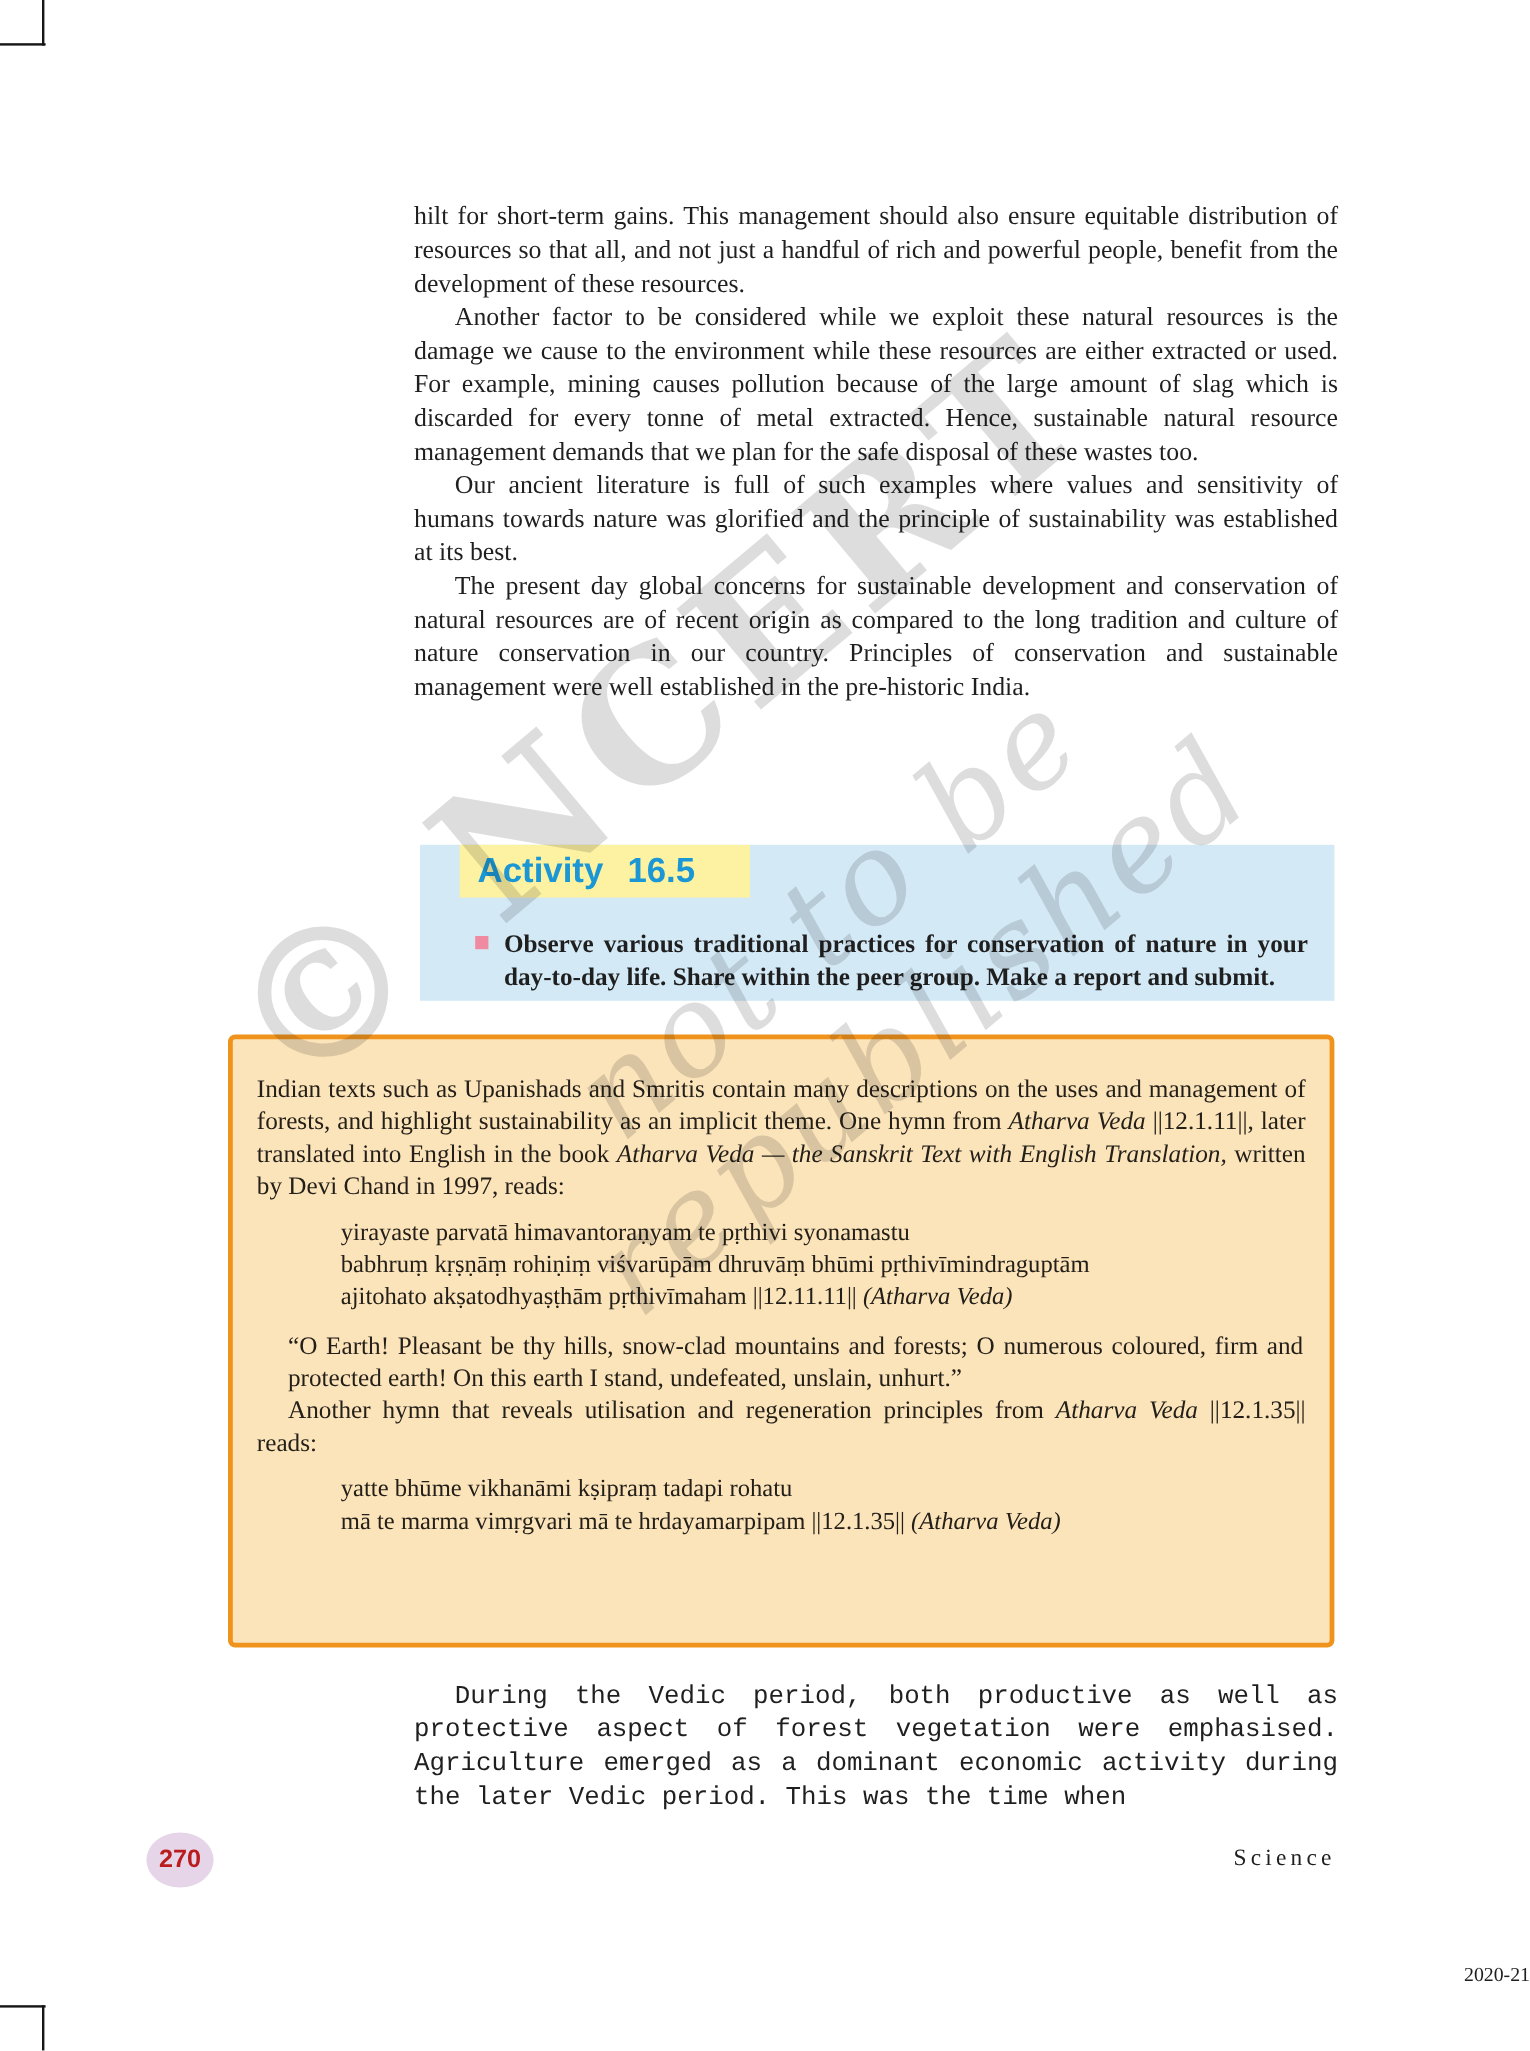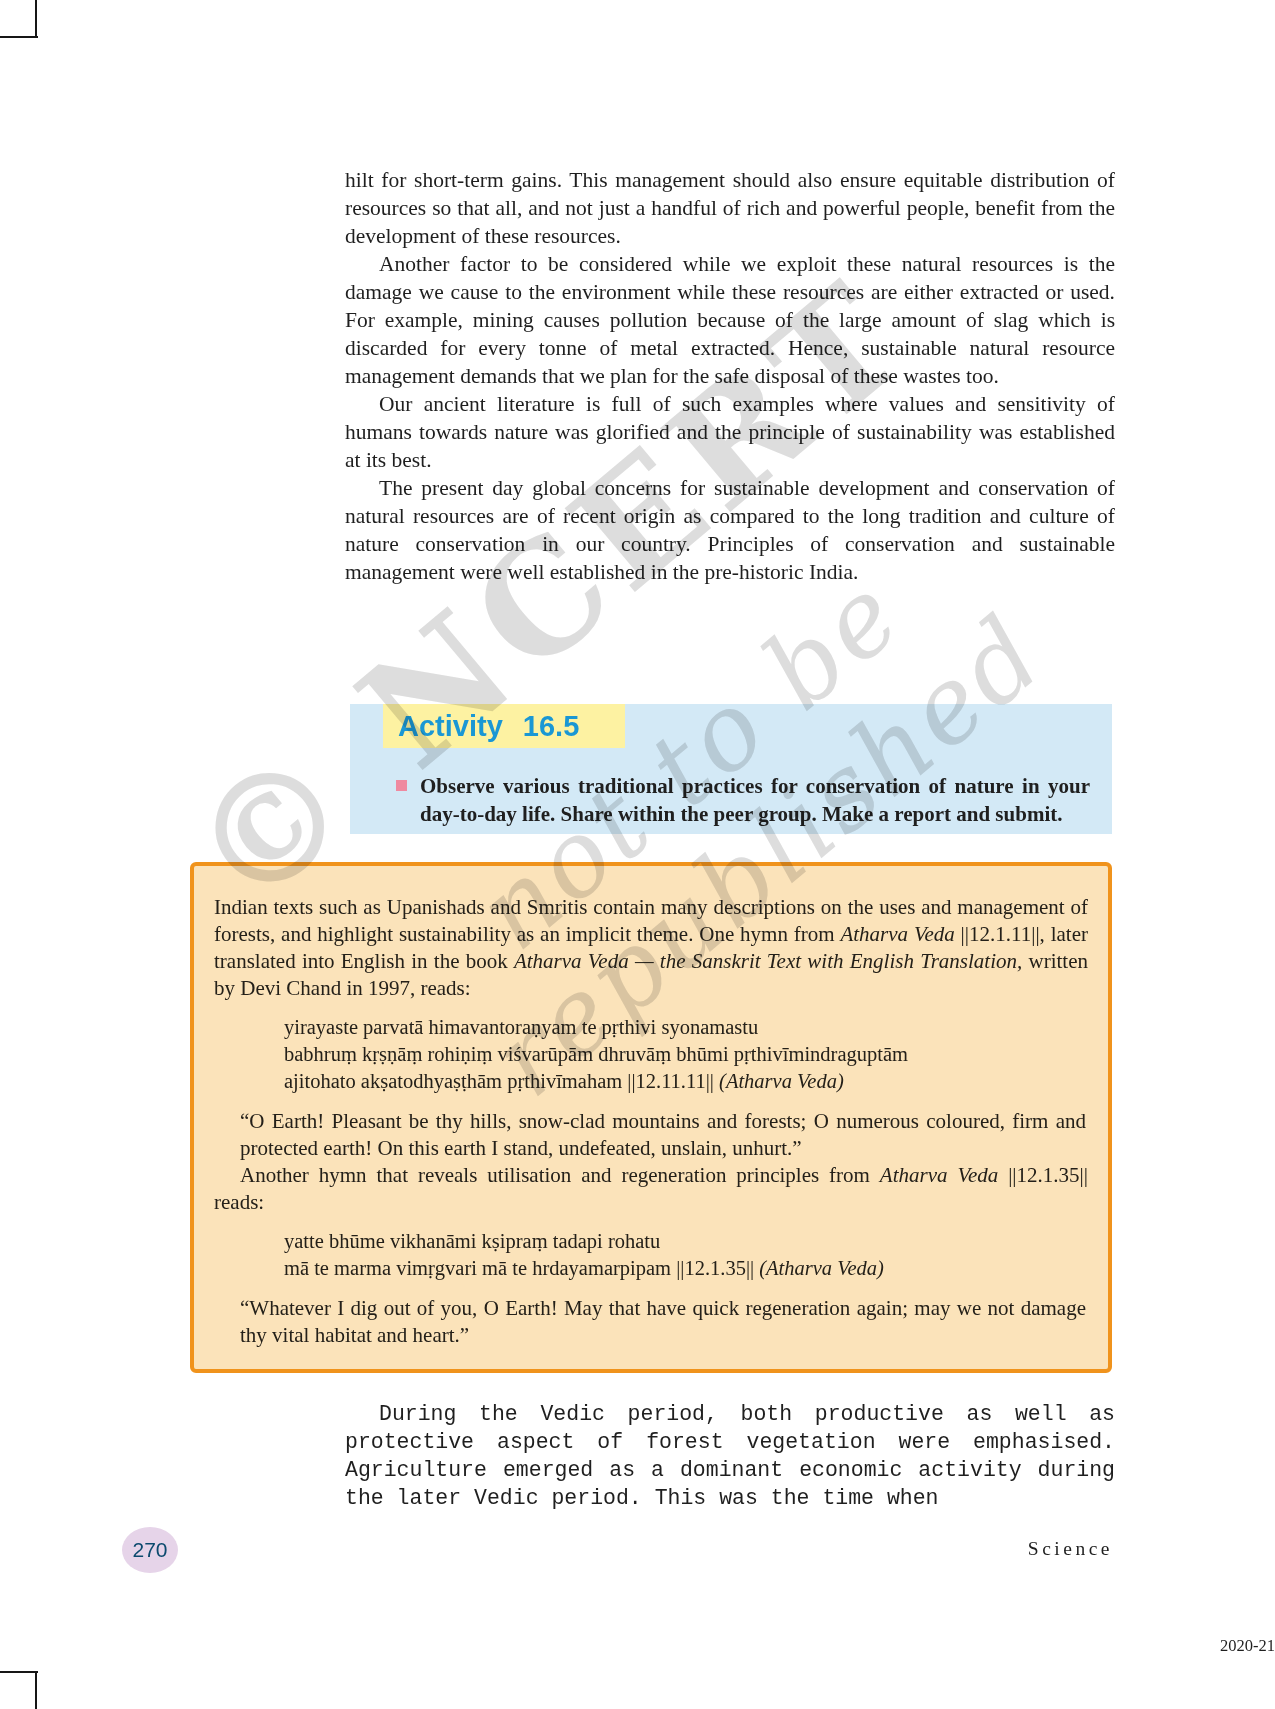--- a/index.html
+++ b/index.html
@@ -63,22 +63,22 @@
   .box-par.another { text-indent:26px; }
   .verse { margin:12px 0 13px 38px; font-size:20.5px; line-height:27px; }
   .verse-line { white-space:nowrap;margin-left:32px; }
   .italic { font-style:italic; }
 
   
   .page-badge {
     position:absolute; left:122px; top:1527px; width:56px; height:46px;
     background:var(--badge-bg, #e6d4e9); border-radius:50%;
     display:flex; align-items:center; justify-content:center;
-    font-family:"Liberation Sans", sans-serif; font-weight:normal; font-size:21px;
-    color:#0c4a6e; z-index:10;
+    font-family:"Liberation Sans", sans-serif; font-weight:bold; font-size:21px;
+    color:#b91c1c; z-index:10;
   }
   .subject {
     position:absolute; right:162px; top:1538px; font-size:19.5px;
     letter-spacing:3.5px; z-index:10;
   }
   .year {
     position:absolute; left:0; top:1636px; width:100%; text-align:right;
     font-size:16.5px; z-index:10;
   }
 </style>
@@ -123,21 +123,20 @@
 
     <p class="box-par quote">“O Earth! Pleasant be thy hills, snow-clad mountains and forests; O numerous coloured, firm and protected earth! On this earth I stand, undefeated, unslain, unhurt.”</p>
 
     <p class="box-par another"><span>Another hymn that reveals utilisation and regeneration principles from </span><span class="italic">Atharva Veda</span><span> ||12.1.35|| reads:</span></p>
 
     <div class="verse">
       <div class="verse-line">yatte bhūme vikhanāmi kṣipraṃ tadapi rohatu</div>
       <div class="verse-line"><span>mā te marma vimṛgvari mā te hrdayamarpipam ||12.1.35|| </span><span class="italic">(Atharva Veda)</span></div>
     </div>
 
-    <p class="box-par quote">“Whatever I dig out of you, O Earth! May that have quick regeneration again; may we not damage thy vital habitat and heart.”</p>
   </section>
 
   <div class="text-bottom">
     <p class="body-par indent">During the Vedic period, both productive as well as protective aspect of forest vegetation were emphasised. Agriculture emerged as a dominant economic activity during the later Vedic period. This was the time when</p>
   </div>
 
   <div class="page-badge">270</div>
   <div class="subject">Science</div>
   <div class="year">2020-21</div>
 

